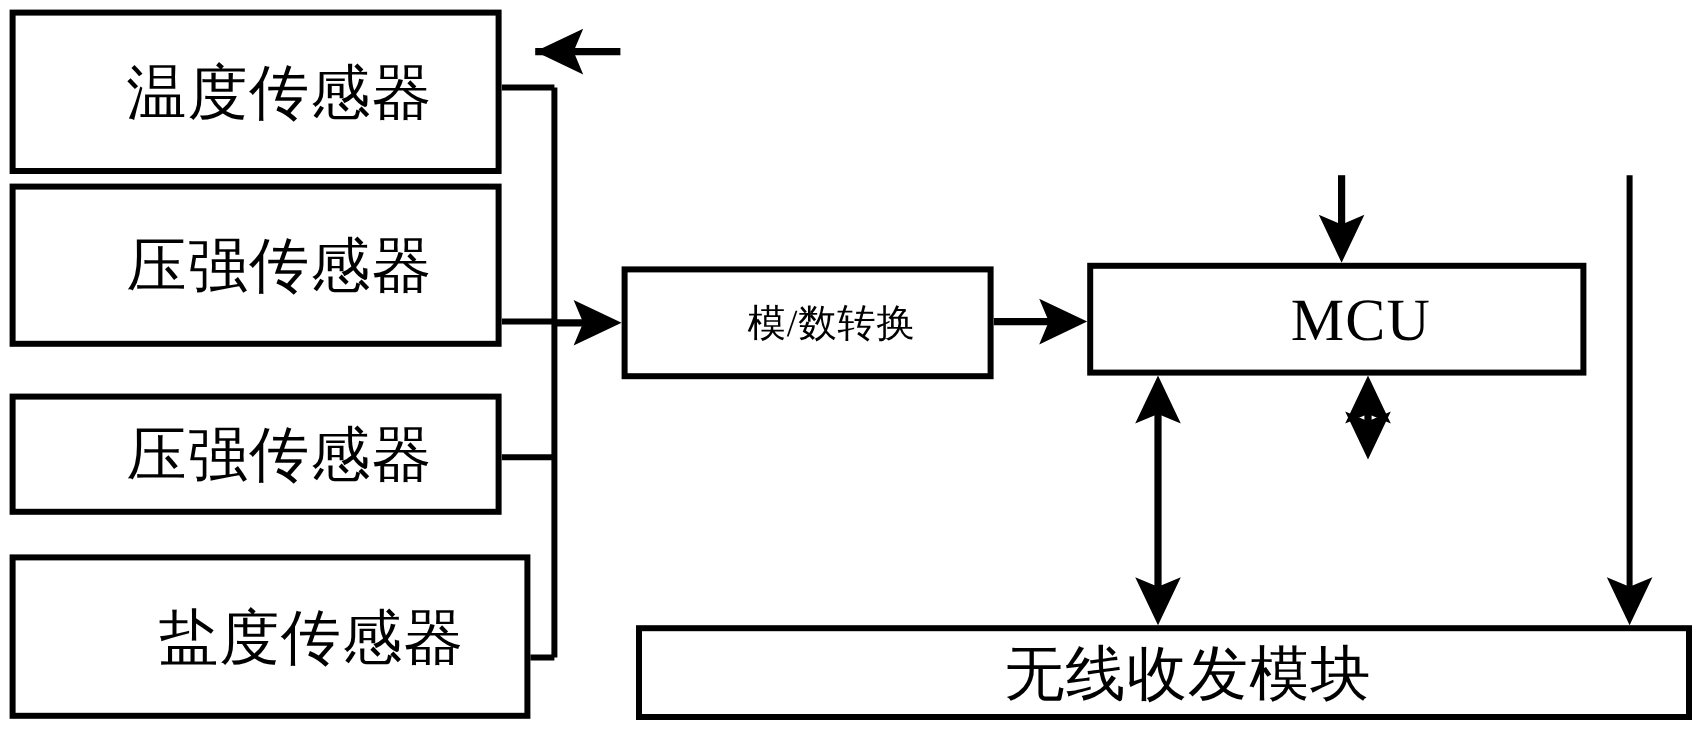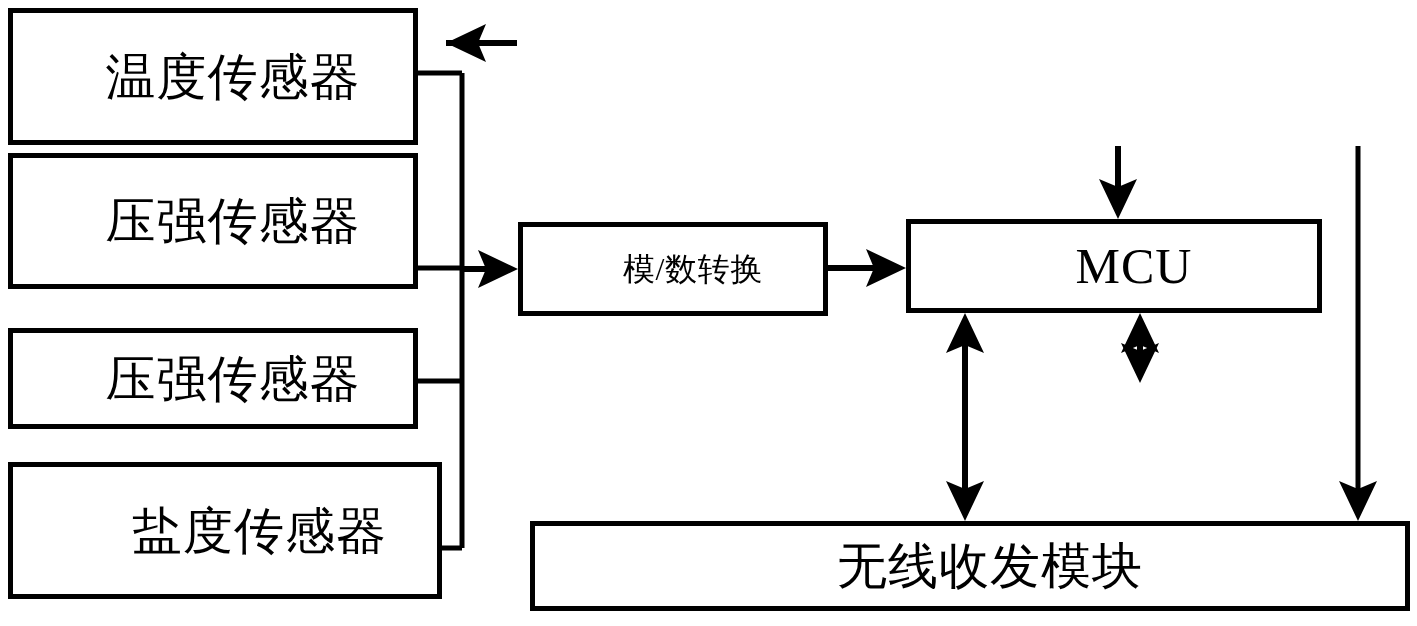--- a/index.html
+++ b/index.html
@@ -133,17 +133,17 @@
 
   <div class="node" style="left:518px; top:222px; width:310px; height:94px;">
     <span class="node-label lbl-cn-sm">模/数转换</span>
   </div>
 
   <div class="node" style="left:906px; top:219px; width:416px; height:94px;">
     <span class="node-label lbl-en">MCU</span>
   </div>
 
 
-  <div class="node" style="left:530px; top:521px; width:880px; height:90px;">
+  <div class="node" style="left:530px; top:521px; width:880px; height:79px;">
     <span class="node-label lbl-cn">无线收发模块</span>
   </div>
 
 </div>
 
 </body></html>

